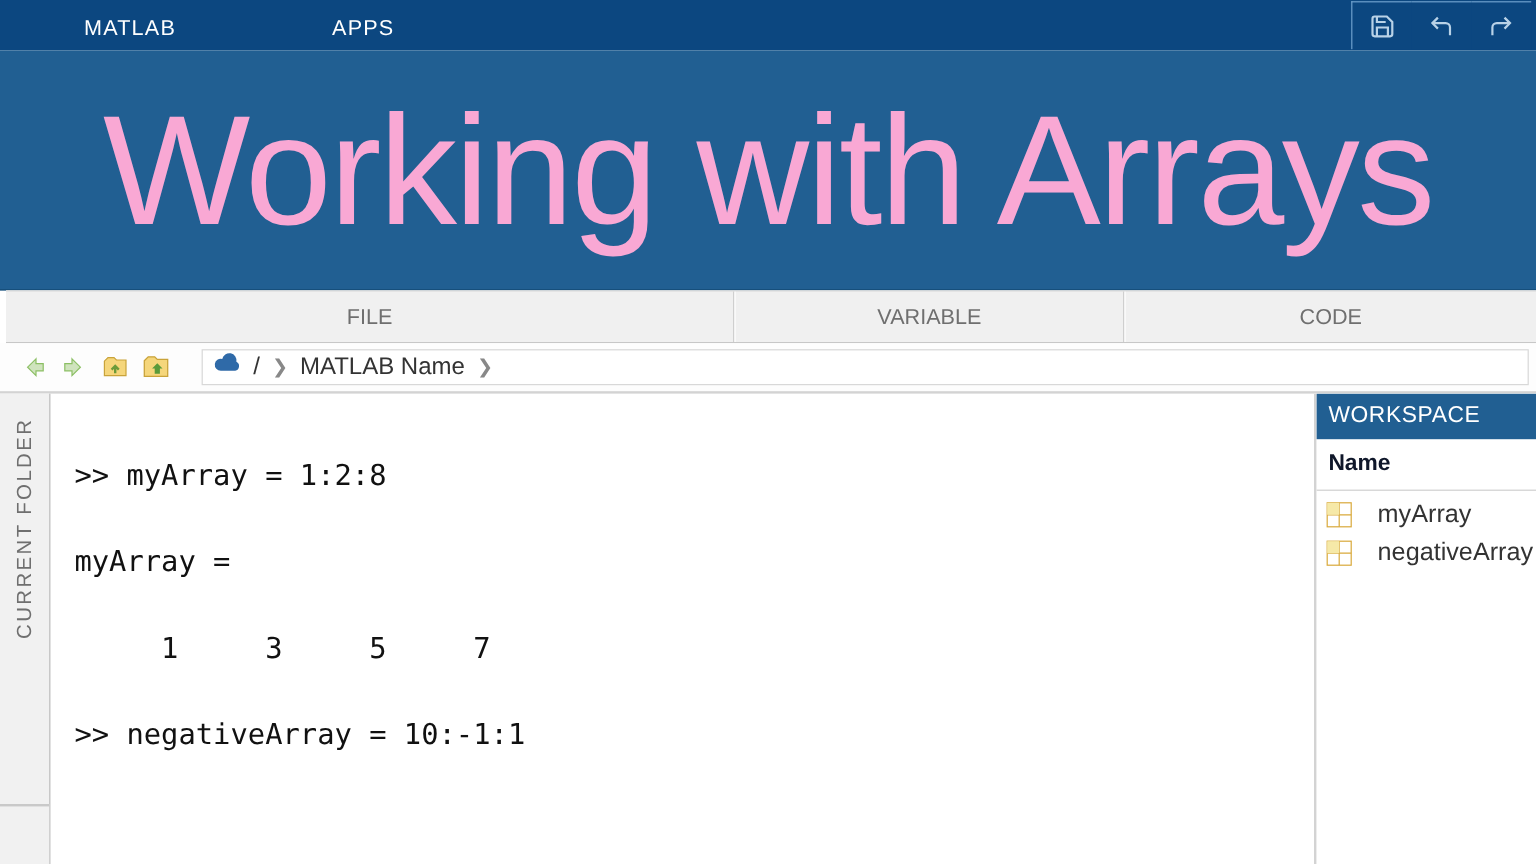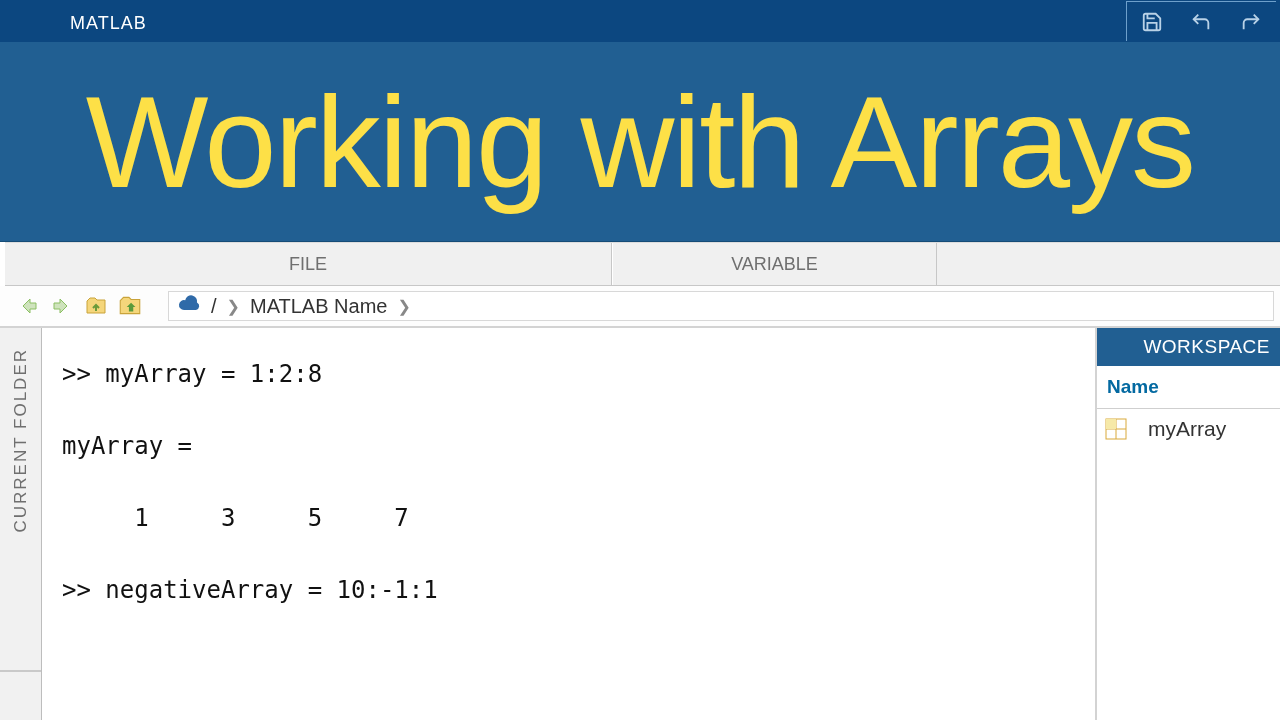--- a/index.html
+++ b/index.html
@@ -50,21 +50,21 @@
   
   .banner {
     height: 200px;
     background: #215f92;
     display: flex;
     align-items: center;
     justify-content: center;
     border-bottom: 1px solid #154c77;
   }
   .banner h1 {
-    color: #fde047;
+    color: #f9a8d4;
     font-weight: 200;
     font-size: 130px;
     letter-spacing: -2px;
     font-family: "Helvetica Neue", Arial, sans-serif;
     white-space: nowrap;
   }
 
   
   .section-bar {
     height: 44px;
@@ -152,43 +152,43 @@
 
   .editor {
     flex: 1;
     padding: 28px 20px;
     font-family: Menlo, Consolas, monospace;
     font-size: 24px;
     color: #111;
     line-height: 1.5;
     white-space: pre;
     overflow: hidden;
+    margin-top: 22px;
   }
 
   .workspace {
     width: 185px;
     border-left: 2px solid #d3d3d3;
     background: #fff;
     overflow: hidden;
     display: flex;
     flex-direction: column;
   }
   .ws-title {
     background: #215f92;
     color: #fff;
     font-size: 19px;
     padding: 8px 10px;
     letter-spacing: 0.5px;
-    text-align: right;
   }
   .ws-header {
     border-bottom: 1px solid #cfcfcf;
     padding: 10px 10px;
     font-size: 19px;
-    color: #0369a1;
+    color: #0f172a;
     font-weight: bold;
   }
   .ws-items { padding: 4px 6px; }
   .ws-item {
     display: flex;
     align-items: center;
     gap: 21px;
     padding: 4px 2px;
     font-size: 21px;
     color: #333;
@@ -198,20 +198,21 @@
   .var-icon {
     width: 22px; height: 22px;
     flex-shrink: 0;
   }
 </style>
 </head>
 <body>
 
 <div class="tabstrip">
   <div class="tab">MATLAB</div>
+  <div class="tab">APPS</div>
   <div class="tabstrip-right">
     <div class="rib-row">
       <div class="rib-button">
         <svg width="22" height="22" viewBox="0 0 24 24" fill="none" stroke="#b9d2e7" stroke-width="2">
             <path d="M19 21H5a2 2 0 0 1-2-2V5a2 2 0 0 1 2-2h11l5 5v11a2 2 0 0 1-2 2z"></path>
             <polyline points="17 21 17 13 7 13 7 21"></polyline>
             <polyline points="7 3 7 8 15 8"></polyline>
           </svg>
       </div>
       <div class="rib-button" style="border-left:none;">
@@ -230,20 +231,21 @@
   </div>
 </div>
 
 <div class="banner">
   <h1>Working with Arrays</h1>
 </div>
 
 <div class="section-bar">
   <div class="section file">FILE</div>
   <div class="section variable">VARIABLE</div>
+  <div class="section code">CODE</div>
 </div>
 
 <div class="navbar">
   <div class="nav-icon">
     <svg width="24" height="24" viewBox="0 0 24 24">
         <path fill="#cfe3bd" stroke="#8bbf63" stroke-width="1" d="M14 5l-7 7 7 7v-4h6v-6h-6z"></path>
       </svg>
   </div>
   <div class="nav-icon">
     <svg width="24" height="24" viewBox="0 0 24 24">
@@ -296,15 +298,24 @@
     <div class="ws-items">
       <div class="ws-item">
         <svg class="var-icon" viewBox="0 0 22 22">
             <rect x="1" y="1" width="20" height="20" fill="#fff" stroke="#d9a93a"></rect>
             <line x1="11" y1="1" x2="11" y2="21" stroke="#d9a93a"></line>
             <line x1="1" y1="11" x2="21" y2="11" stroke="#d9a93a"></line>
             <rect x="1" y="1" width="10" height="10" fill="#f6e9a8"></rect>
           </svg>
         <span>myArray</span>
       </div>
+      <div class="ws-item">
+        <svg class="var-icon" viewBox="0 0 22 22">
+            <rect x="1" y="1" width="20" height="20" fill="#fff" stroke="#d9a93a"></rect>
+            <line x1="11" y1="1" x2="11" y2="21" stroke="#d9a93a"></line>
+            <line x1="1" y1="11" x2="21" y2="11" stroke="#d9a93a"></line>
+            <rect x="1" y="1" width="10" height="10" fill="#f6e9a8"></rect>
+          </svg>
+        <span>negativeArray</span>
+      </div>
     </div>
   </div>
 </div>
 
 </body></html>

